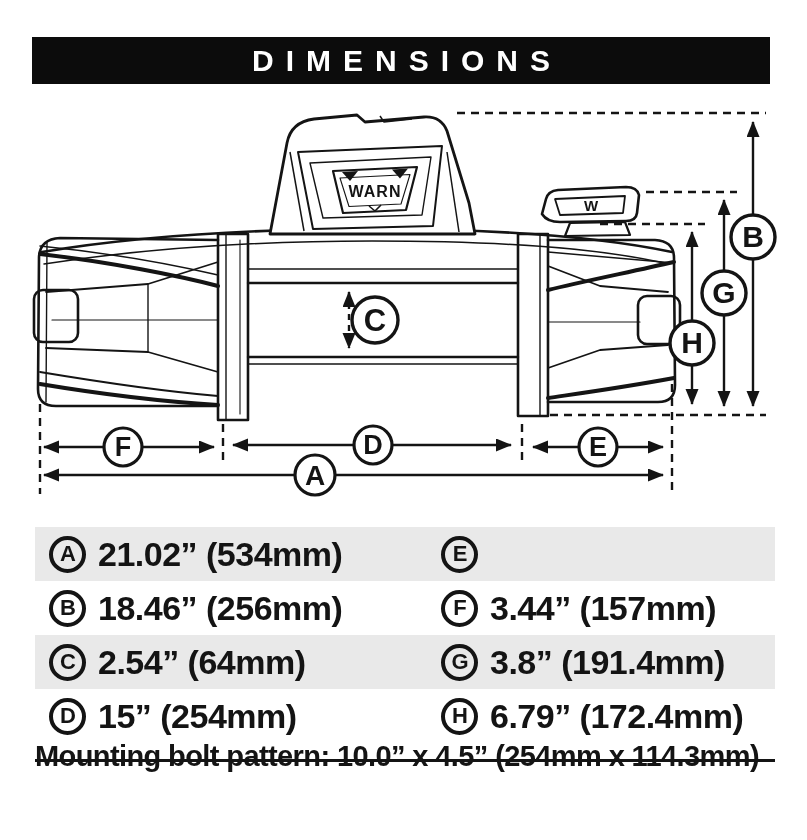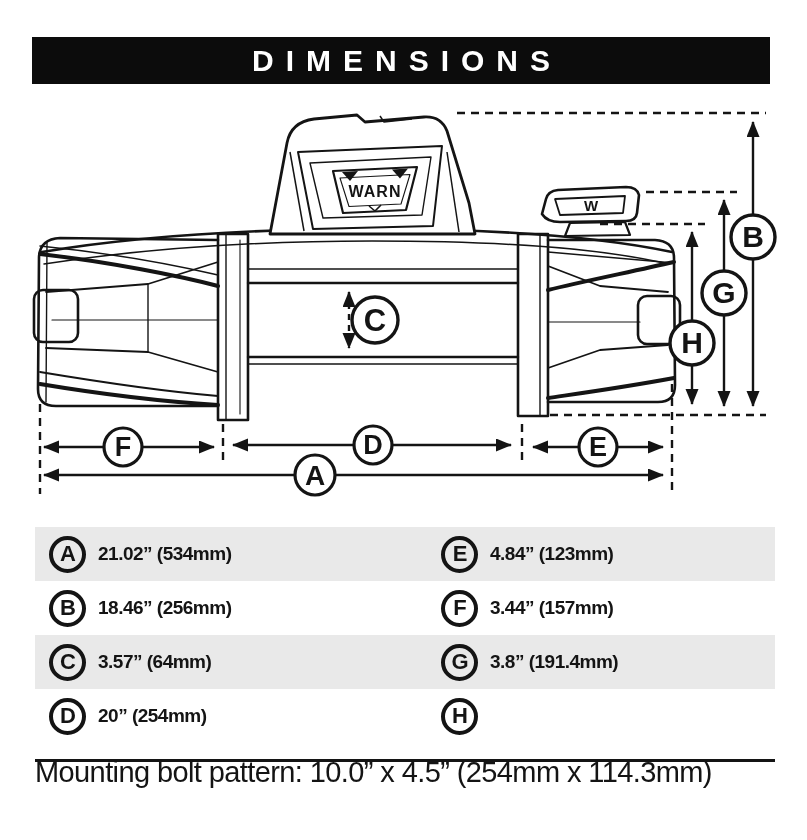--- a/index.html
+++ b/index.html
@@ -18,25 +18,25 @@
 
   
   .dim-table{position:absolute;left:35px;top:527px;width:740px;}
   .t-row{display:flex;height:54px;}
   .t-row.alt{background:#e9e9e9;}
   .t-cell{flex:0 0 50%;display:flex;align-items:center;box-sizing:border-box;padding-left:14px;}
   .t-cell.rcol{padding-left:36px;}
   .circle-letter{flex:0 0 auto;width:37px;height:37px;box-sizing:border-box;border:4px solid #141414;
                  border-radius:50%;display:inline-flex;align-items:center;justify-content:center;
                  font-weight:bold;font-size:22px;line-height:1;letter-spacing:-1px;}
-  .t-value{margin-left:12px;font-size:19px;font-weight:bold;letter-spacing:-0.5px;white-space:nowrap;}
+  .t-value{margin-left:12px;font-size:34px;font-weight:bold;letter-spacing:-0.5px;white-space:nowrap;}
 
   
   .divider{position:absolute;left:35px;top:759px;width:740px;height:3px;background:#141414;}
-  .footer-note{position:absolute;left:35px;top:756px;width:740px;font-size:29px;font-weight:normal;
+  .footer-note{position:absolute;left:35px;top:740px;width:740px;font-size:29px;font-weight:bold;
                letter-spacing:-0.6px;white-space:nowrap;}
 </style>
 </head>
 <body>
 
 <div class="page">
 
   <div class="header-bar">
     <span>DIMENSIONS</span>
   </div>
@@ -184,53 +184,53 @@
 
   <div class="dim-table">
 
     <div class="t-row alt">
       <div class="t-cell">
         <span class="circle-letter">A</span>
         <span class="t-value">21.02” (534mm)</span>
       </div>
       <div class="t-cell rcol">
         <span class="circle-letter">E</span>
-        <span class="t-value">4.84” (123mm)</span>
       </div>
     </div>
 
     <div class="t-row">
       <div class="t-cell">
         <span class="circle-letter">B</span>
         <span class="t-value">18.46” (256mm)</span>
       </div>
       <div class="t-cell rcol">
         <span class="circle-letter">F</span>
         <span class="t-value">3.44” (157mm)</span>
       </div>
     </div>
 
     <div class="t-row alt">
       <div class="t-cell">
         <span class="circle-letter">C</span>
-        <span class="t-value">3.57” (64mm)</span>
+        <span class="t-value">2.54” (64mm)</span>
       </div>
       <div class="t-cell rcol">
         <span class="circle-letter">G</span>
         <span class="t-value">3.8” (191.4mm)</span>
       </div>
     </div>
 
     <div class="t-row">
       <div class="t-cell">
         <span class="circle-letter">D</span>
-        <span class="t-value">20” (254mm)</span>
+        <span class="t-value">15” (254mm)</span>
       </div>
       <div class="t-cell rcol">
         <span class="circle-letter">H</span>
+        <span class="t-value">6.79” (172.4mm)</span>
       </div>
     </div>
 
   </div>
 
   <div class="divider"></div>
   <div class="footer-note">Mounting bolt pattern: 10.0” x 4.5” (254mm x 114.3mm)</div>
 
 </div>
 

